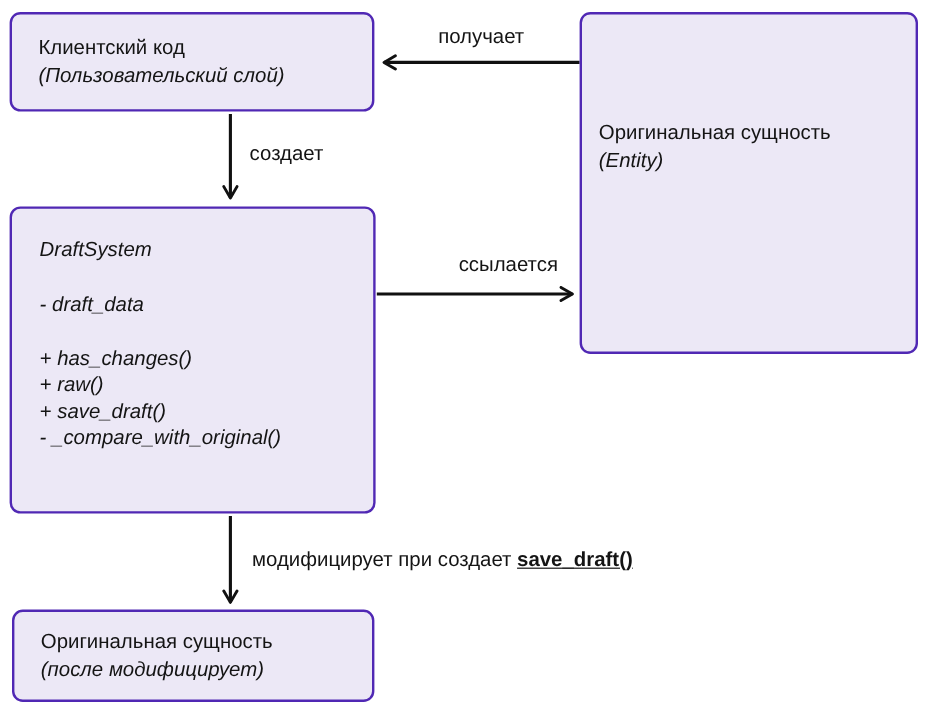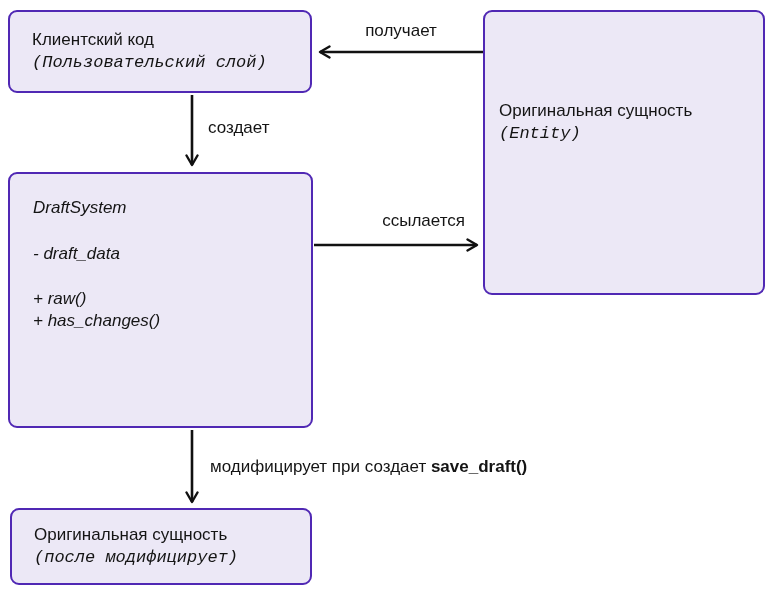--- a/index.html
+++ b/index.html
@@ -22,41 +22,41 @@
   }
   .box {
     position: absolute;
     background: var(--box-fill);
     border: 2.5px solid var(--box-border);
     border-radius: 9px;
     font-size: 17px;
     line-height: 23px;
     color: var(--text);
   }
-  .box .italic { font-style: italic; font-family: Liberation Mono, monospace; }
+  .box .italic { font-style: italic; }
   .box-client   { left: 8px;   top: 10px;  width: 304px; height: 83px;  padding: 16px 10px 0 22px; }
   .box-entity   { left: 483px; top: 10px;  width: 282px; height: 285px; padding: 87px 10px 0 14px; }
   .box-draft    { left: 8px;   top: 172px; width: 305px; height: 256px; padding: 22px 10px 0 23px; font-style: italic; }
   .box-synced   { left: 10px;  top: 508px; width: 302px; height: 77px;  padding: 13px 10px 0 22px; }
   .member-line { line-height: 22px; white-space: pre; }
   .attrs   { margin-top: 24px; }
   .methods { margin-top: 23px; }
   .edge-label {
     position: absolute;
     font-size: 17px;
     line-height: 23px;
     color: var(--text);
     white-space: nowrap;
     text-align: center;
   }
   .lbl-receives   { left: 340px; top: 19px;  width: 122px; text-align: center; }
   .lbl-creates    { left: 208px; top: 116px; }
   .lbl-references { left: 340px; top: 209px; width: 125px; text-align: right; }
   .lbl-modifies   { left: 210px; top: 455px; }
-  .lbl-modifies b { font-weight: bold; }
+  .lbl-modifies b { font-weight: bold; text-decoration: underline; }
   svg.arrows {
     position: absolute;
     left: 0; top: 0;
     width: 773px; height: 601px;
     pointer-events: none;
   }
 </style>
 </head>
 <body>
 
@@ -83,22 +83,24 @@
     <div>Оригинальная сущность</div>
     <div class="italic">(Entity)</div>
   </div>
 
   <div class="box box-draft">
     <div>DraftSystem</div>
     <div class="attrs">
       <div class="member-line">- draft_data</div>
     </div>
     <div class="methods">
+      <div class="member-line">+ has_changes()</div>
       <div class="member-line">+ raw()</div>
-      <div class="member-line">+ has_changes()</div>
+      <div class="member-line">+ save_draft()</div>
+      <div class="member-line">- _compare_with_original()</div>
     </div>
   </div>
 
   <div class="box box-synced">
     <div>Оригинальная сущность</div>
     <div class="italic">(после модифицирует)</div>
   </div>
 
   <div class="edge-label lbl-receives">получает</div>
   <div class="edge-label lbl-creates">создает</div>

